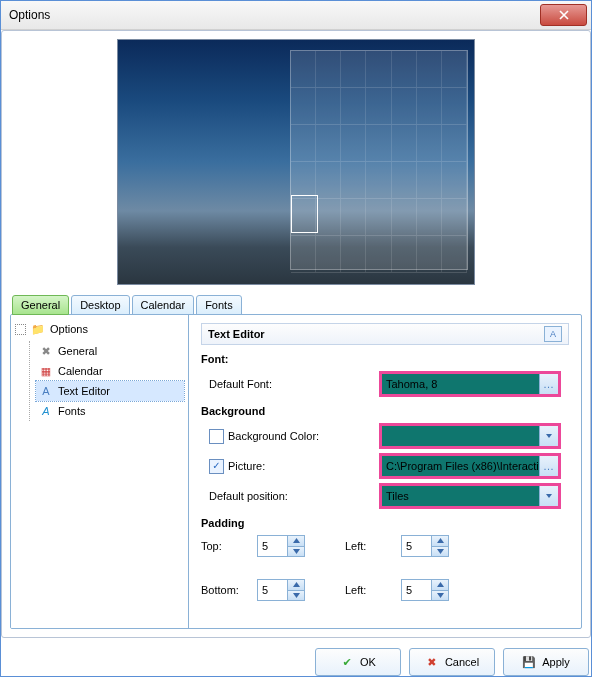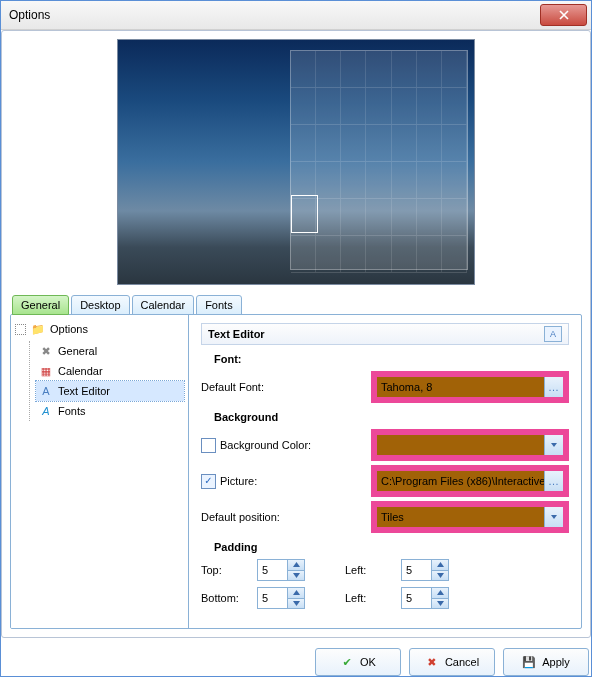--- a/index.html
+++ b/index.html
@@ -28,33 +28,33 @@
 .icon{width:16px;height:16px;display:inline-flex;align-items:center;justify-content:center;font-size:11px}
 .icon-folder{color:#d8a23a}
 .icon-tools{color:#888}
 .icon-cal{color:#d04040}
 .icon-txt{color:#4a7ec0}
 .icon-fonts{color:#2090d0}
 .form-pane{flex:1;padding:8px 12px;box-sizing:border-box;overflow:auto}
 .section-head{display:flex;align-items:center;background:linear-gradient(#fdfdfd,#eef3fa);border:1px solid #c5d4e8;padding:2px 6px;margin-bottom:8px}
 .section-head .t{font-weight:bold;flex:1}
 .section-head .ti{width:16px;height:14px;border:1px solid #8ab1d6;background:#eaf3ff;display:inline-flex;align-items:center;justify-content:center;font-size:9px;color:#4a7ec0}
-.group-title{font-weight:bold;margin:8px 13px 6px}
-.field-row{display:flex;align-items:center;margin:4px 0;min-height:22px}
+.group-title{font-weight:bold;margin:8px 0 6px}
+.field-row{display:flex;align-items:center;margin:4px 8px;min-height:22px}
 .field-row .lbl{display:flex;align-items:center;gap:4px}
-.combo{display:flex;border:6px solid #ec4899;height:20px;background:#a16207;min-width:0}
+.combo{display:flex;border:3px solid #ec4899;height:20px;background:#0f766e;min-width:0}
 .combo .val{flex:1;padding:0 4px;line-height:20px;white-space:nowrap;overflow:hidden}
 .combo .btn{width:18px;border-left:1px solid #8ab1d6;background:linear-gradient(#e8f2fc,#c8dff5);display:flex;align-items:center;justify-content:center;cursor:pointer}
 .combo .btn.dots{font-size:11px;letter-spacing:1px;color:#4a7ec0}
 .combo .btn.arrow svg{width:8px;height:8px}
 .cbx{width:13px;height:13px;border:1px solid #6a8fc0;background:#fff;display:inline-flex;align-items:center;justify-content:center}
 .cbx.on{background:#eaf3ff}
 .cbx.on::after{content:"✓";font-size:10px;color:#2a6ac0;line-height:1}
 .pad-grid{display:flex;gap:40px}
-.pad-col{display:flex;flex-direction:column;gap:6px}
+.pad-col{display:flex;flex-direction:column;gap:22px}
 .pad-item{display:flex;align-items:center;gap:8px}
 .pad-item .pl{width:48px}
 .spin{display:flex;border:1px solid #8ab1d6;height:20px;width:46px;background:#fff}
 .spin .sv{flex:1;padding:0 4px;line-height:20px}
 .spin .sbtns{width:16px;display:flex;flex-direction:column;border-left:1px solid #8ab1d6}
 .spin .sb{flex:1;background:linear-gradient(#e8f2fc,#c8dff5);display:flex;align-items:center;justify-content:center;cursor:pointer}
 .spin .sb+.sb{border-top:1px solid #8ab1d6}
 .spin .sb svg{width:7px;height:5px}
 .footer{display:flex;justify-content:flex-end;gap:8px;margin-top:10px;padding-right:2px}
 .win-btn{min-width:84px;height:26px;border:1px solid #8ab1d6;border-radius:3px;background:linear-gradient(#fdfdfd,#e8f2fc);display:flex;align-items:center;justify-content:center;gap:6px;cursor:pointer;font-size:11px}

